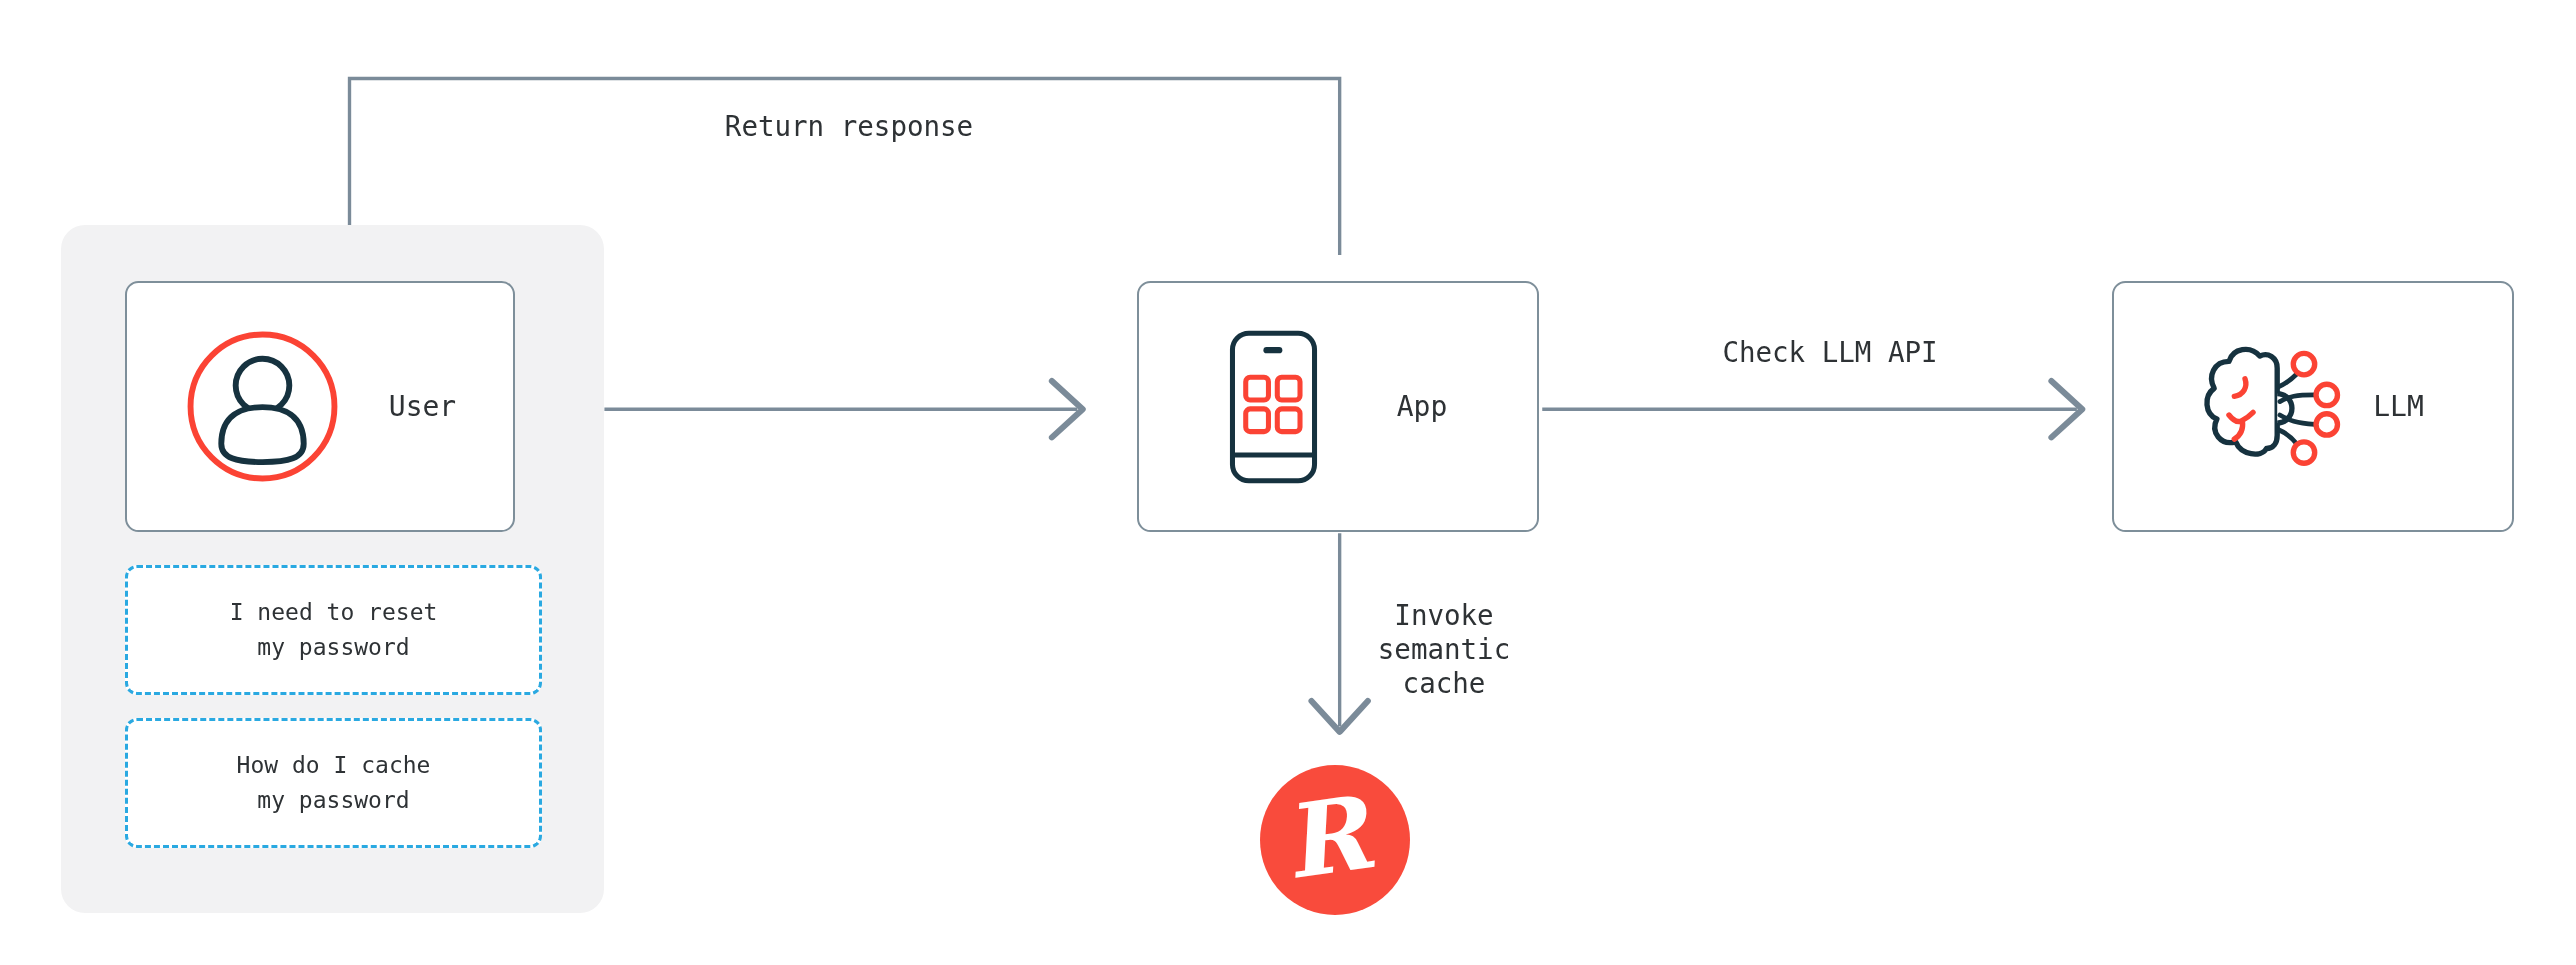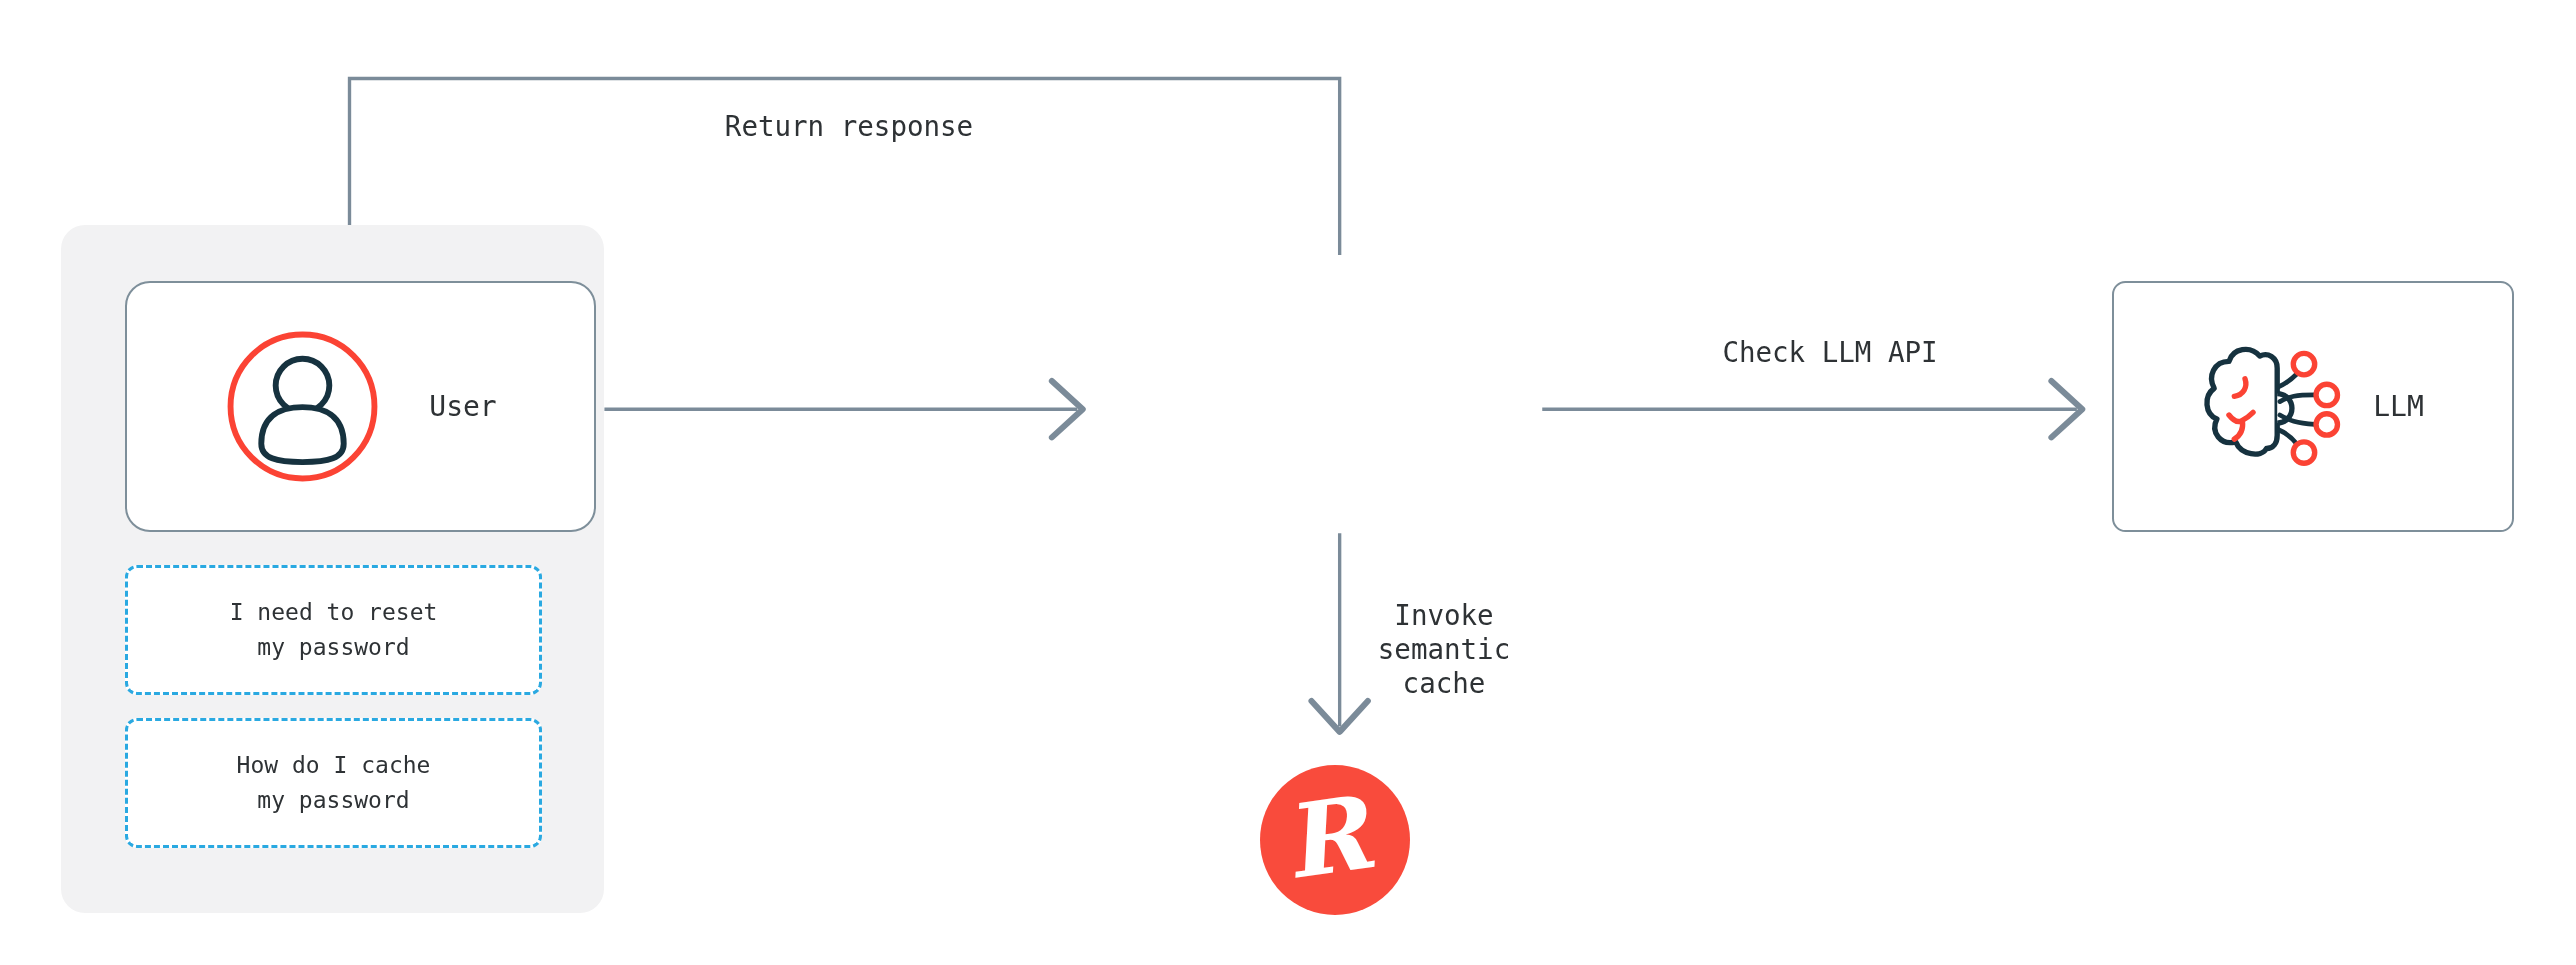--- a/index.html
+++ b/index.html
@@ -26,21 +26,21 @@
   .panel{
     position:absolute;left:61px;top:225px;width:543px;height:688px;
     background:var(--panel);border-radius:24px;
   }
 
   .node{
     position:absolute;height:251px;background:#fff;
     border:2.7px solid var(--border);border-radius:13.4px;
     display:flex;align-items:center;justify-content:center;
   }
-  .node-user{left:125px;top:281px;width:471px;gap:48px;border-radius:25px;}
+  .node-user{left:125px;top:281px;width:390px;gap:48px;}
   .node-app{left:1137px;top:281px;width:402px;gap:79px;}
   .node-llm{left:2112px;top:281px;width:402px;gap:30px;}
   .node-label{font-size:28px;color:var(--text);white-space:nowrap;}
 
   .query{
     position:absolute;left:125px;width:417px;height:130px;
     background:#fff;border:3.4px dashed var(--blue);border-radius:12px;
     display:flex;flex-direction:column;align-items:center;justify-content:center;
     font-size:23px;line-height:35px;color:var(--text);text-align:center;
   }
@@ -97,20 +97,32 @@
 
   <div class="query query-1">
     <div>I need to reset</div>
     <div>my password</div>
   </div>
   <div class="query query-2">
     <div>How do I cache</div>
     <div>my password</div>
   </div>
 
+  <div class="node node-app">
+    <svg width="89" height="154" viewBox="0 0 140 244">
+      <rect x="5" y="5" width="130" height="234" rx="26" class="icon-navy" stroke-width="8" fill="#ffffff"></rect>
+      <rect x="54" y="27" width="30" height="10" rx="5" fill="var(--navy)" stroke="none"></rect>
+      <rect x="26" y="75" width="36" height="36" rx="7" class="icon-red" stroke-width="8" fill="none"></rect>
+      <rect x="76" y="75" width="36" height="36" rx="7" class="icon-red" stroke-width="8" fill="none"></rect>
+      <rect x="26" y="125" width="36" height="36" rx="7" class="icon-red" stroke-width="8" fill="none"></rect>
+      <rect x="76" y="125" width="36" height="36" rx="7" class="icon-red" stroke-width="8" fill="none"></rect>
+      <path d="M5,198 L135,198" class="icon-navy" stroke-width="8"></path>
+    </svg>
+    <span class="node-label">App</span>
+  </div>
 
   <div class="node node-llm">
     <svg width="141" height="134" viewBox="0 0 210 200">
 
       <path d="M112,42 C112,26 98,18 86,24 C72,8 46,12 40,32 C18,32 8,54 18,72 C2,84 4,110 22,118 C12,138 28,158 50,152 C58,172 88,176 96,162 C106,162 112,154 112,142 Z" class="icon-navy" stroke-width="8" fill="#ffffff" stroke-linejoin="round"></path>
 
       <path d="M112,80 A22,22 0 0 1 112,124" class="icon-navy" stroke-width="8" fill="#ffffff"></path>
 
       <path d="M64,58 C68,70 62,82 48,84" class="icon-red" stroke-width="8" fill="none" stroke-linecap="round"></path>
       <path d="M40,112 C48,122 54,124 60,120 M76,108 C70,114 64,118 60,120 M60,120 C62,134 58,142 48,148" class="icon-red" stroke-width="8" fill="none" stroke-linecap="round"></path>

